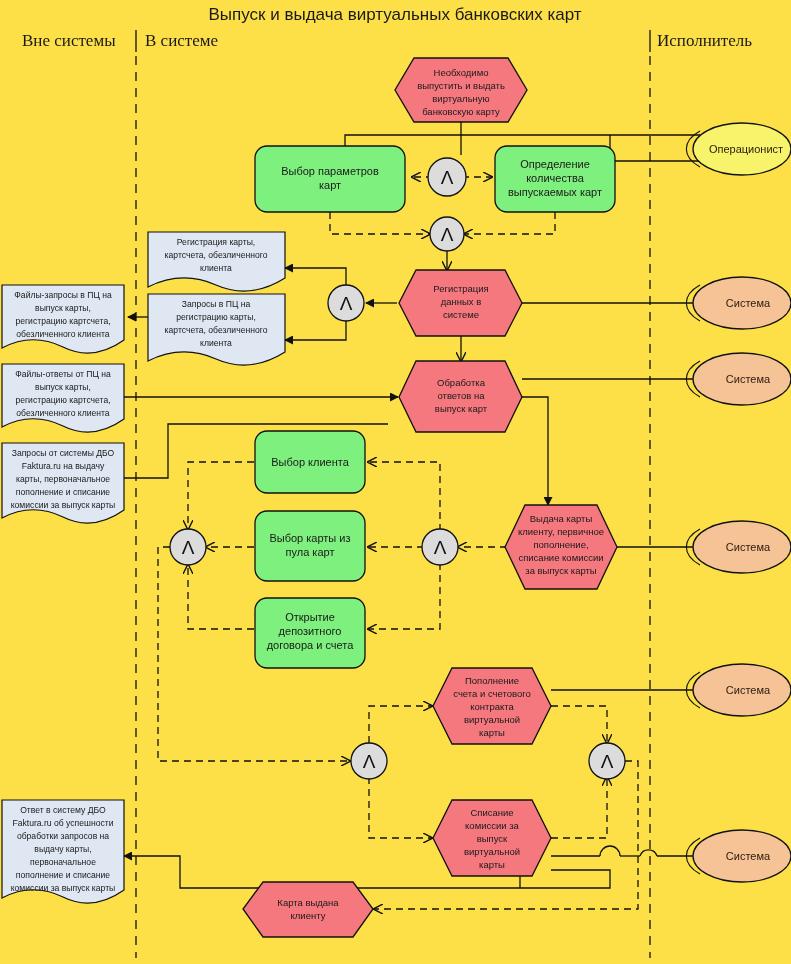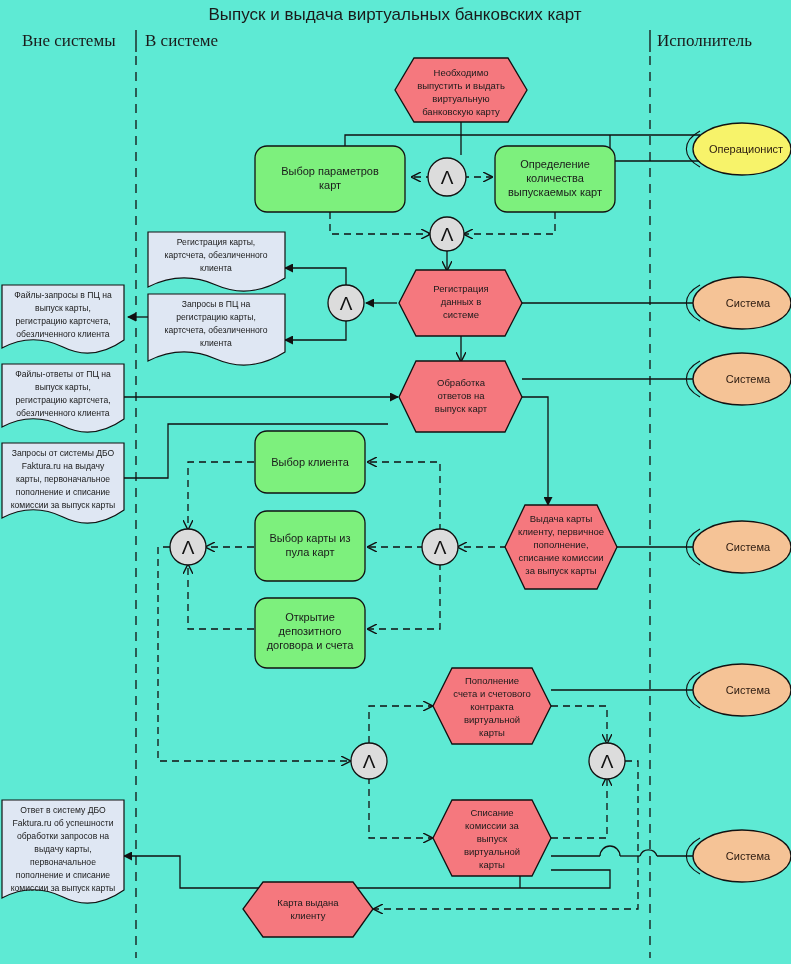--- a/index.html
+++ b/index.html
@@ -1,17 +1,17 @@
 <!DOCTYPE html>
 <html><head>
 <meta charset="utf-8">
 <style>
   html,body{margin:0;padding:0;background:#ffffff;}
   body{font-family:"Liberation Sans",sans-serif;}
-  #canvas{position:relative;width:791px;height:964px;overflow:hidden;background:#5eead4;}
+  #canvas{position:relative;width:791px;height:964px;overflow:hidden;background:#fde047;}
   #diagram{position:absolute;left:0;top:0;width:791px;height:964px;}
   .ttl{font-family:"Liberation Sans",sans-serif;font-size:17px;fill:#1a1a1a;}
   .lane{font-family:"Liberation Serif",serif;font-size:17px;fill:#1a1a1a;}
   .tx{font-family:"Liberation Sans",sans-serif;font-size:9.5px;fill:#1a1a1a;}
   .tx11{font-family:"Liberation Sans",sans-serif;font-size:11px;fill:#1a1a1a;}
   .txdoc{font-family:"Liberation Sans",sans-serif;font-size:8.6px;fill:#1a1a1a;}
   .gate{font-family:"Liberation Sans",sans-serif;font-size:19px;fill:#111;}
   .actor{font-family:"Liberation Sans",sans-serif;font-size:11px;fill:#2a1a10;}
   .sl{stroke:#111;stroke-width:1.3;fill:none;}
   .dl{stroke:#111;stroke-width:1.3;fill:none;stroke-dasharray:7,5;}

